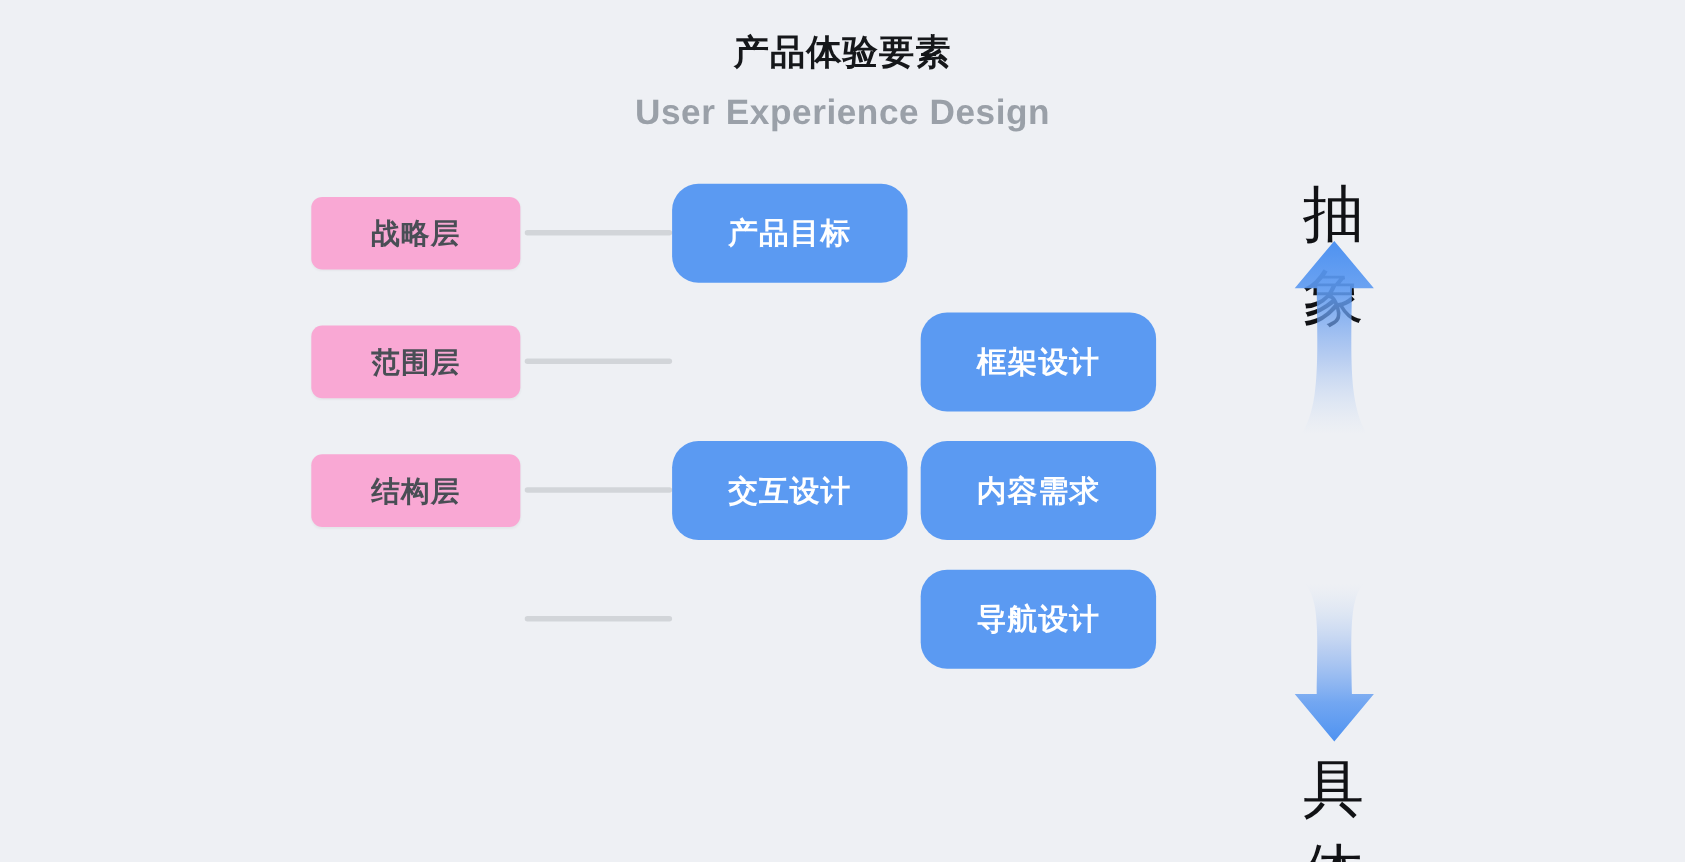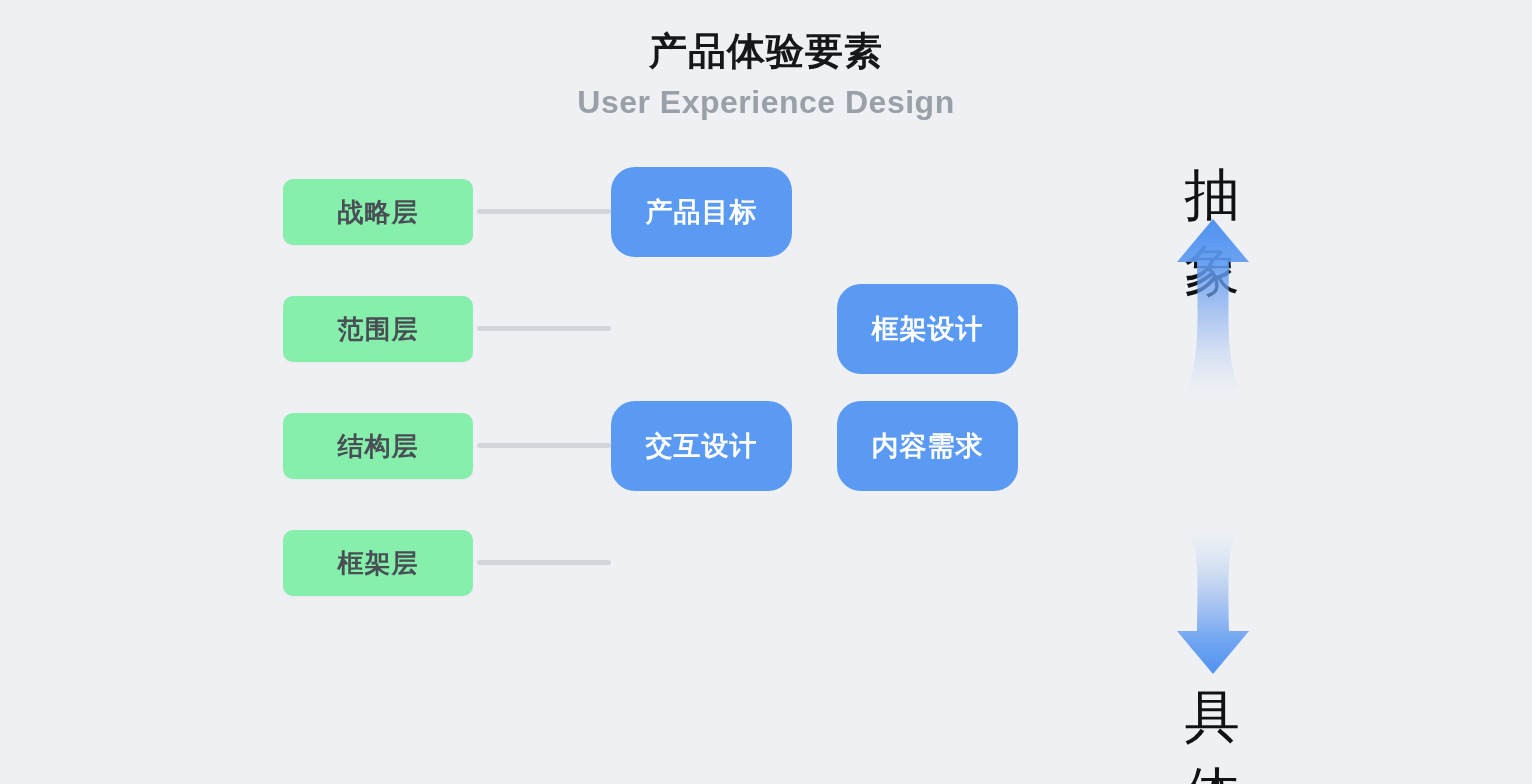--- a/index.html
+++ b/index.html
@@ -6,48 +6,48 @@
   .canvas{
     position:relative;
     width:1532px;height:784px;
     background:#eef0f4;
     overflow:hidden;
     font-family:"Liberation Sans",sans-serif;
   }
   .title{
     position:absolute;top:26px;left:0;right:0;
     text-align:center;
-    font-size:38px;font-weight:800;color:#15171a;
+    font-size:32px;font-weight:800;color:#15171a;
     letter-spacing:1px;
   }
   .subtitle{
     position:absolute;top:84px;left:0;right:0;
     text-align:center;
     font-size:32px;font-weight:700;color:#9aa0a8;
     letter-spacing:0.5px;
   }
   .row{position:absolute;left:0;width:100%;height:90px;}
   .r1{top:167px}.r2{top:284px}.r3{top:401px}.r4{top:518px}.r5{top:635px}
   .label-box{
     position:absolute;left:283px;top:12px;
     width:190px;height:66px;
-    background:#86efac;border-radius:10px;
+    background:#f9a8d4;border-radius:10px;
     display:flex;align-items:center;justify-content:center;
     font-size:26px;font-weight:700;color:#494e55;
     letter-spacing:1px;
     box-shadow:0 1px 2px rgba(0,0,0,0.04);
   }
   .connector{
     position:absolute;left:477px;top:42px;
     width:134px;height:5px;
     background:#d2d5d9;border-radius:3px;
   }
   .blue-box{
     position:absolute;top:0;
-    width:181px;height:90px;
+    width:214px;height:90px;
     background:#5b9af2;border-radius:24px;
     display:flex;align-items:center;justify-content:center;
     font-size:27px;font-weight:700;color:#ffffff;
     letter-spacing:1px;
   }
   .box-a{left:611px}
   .box-b{left:837px}
   .box-wide{left:611px;width:440px}
   .axis-label{
     position:absolute;left:1165px;width:96px;
@@ -95,24 +95,24 @@
     <div class="connector"></div>
     <div class="blue-box box-a">
       <span>交互设计</span>
     </div>
     <div class="blue-box box-b">
       <span>内容需求</span>
     </div>
   </div>
 
   <div class="row r4">
-    <div class="label-box">
-      <span>框架层</span>
+    <div class="connector"></div>
+    <div class="blue-box box-b">
+      <span>导航设计</span>
     </div>
-    <div class="connector"></div>
   </div>
 
 
   <div class="axis-label axis-top">抽象</div>
 
   <svg class="arrow-up" width="90" height="180" viewBox="0 0 90 180">
     <defs>
       <linearGradient id="gradUp" x1="0" y1="0" x2="0" y2="1">
         <stop offset="0" stop-color="#4e92f1" stop-opacity="1"></stop>
         <stop offset="0.25" stop-color="#5d9af1" stop-opacity="0.9"></stop>

